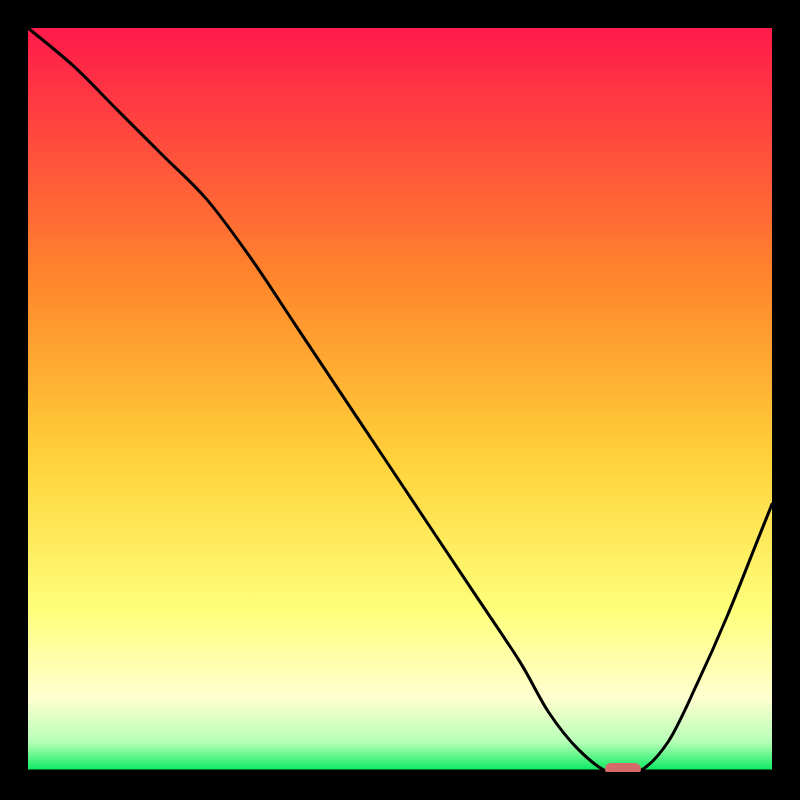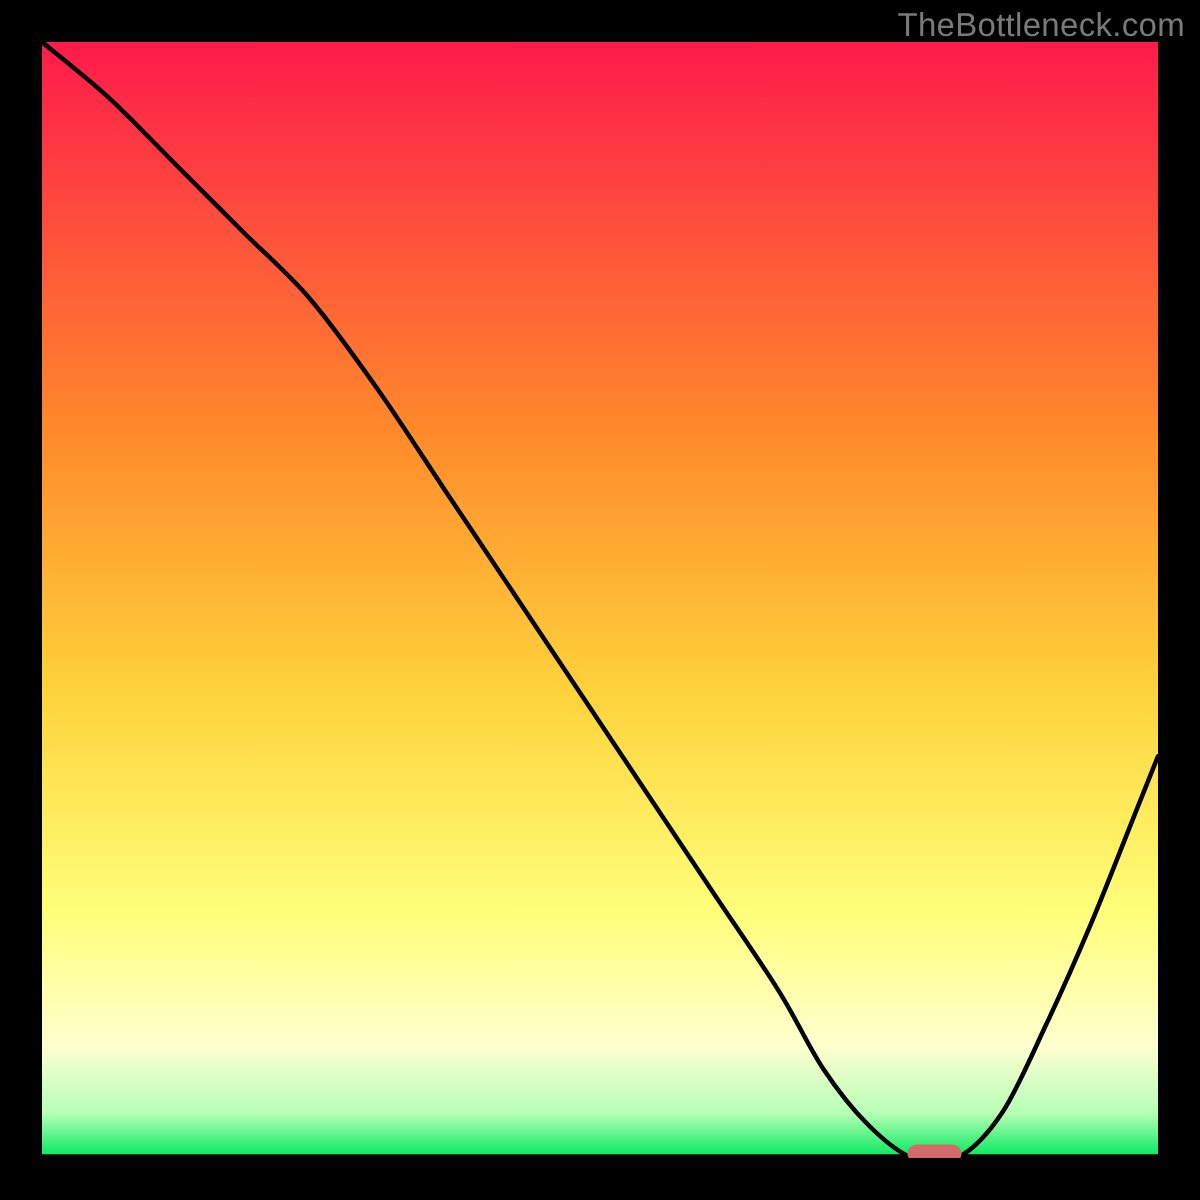--- a/index.html
+++ b/index.html
@@ -42,21 +42,20 @@
     border-radius: 6px;
     z-index: 3;
     transform: translate(-50%, -50%);
   }
 </style>
 </head>
 <body>
 
 <div class="frame">
 
-  <div class="watermark">TheBottleneck.com</div>
 
   <div class="plot-area">
 
     <svg id="bg-svg" width="744" height="744" viewBox="0 0 744 744" preserveAspectRatio="none" style="position:absolute;left:0;top:0;">
       <defs>
         <linearGradient id="grad" x1="0" y1="0" x2="0" y2="1">
             <stop offset="0%" stop-color="#ff1a4b"></stop>
             <stop offset="35%" stop-color="#ff8a2b"></stop>
             <stop offset="57.99999999999999%" stop-color="#ffd23a"></stop>
             <stop offset="78%" stop-color="#ffff7a"></stop>

